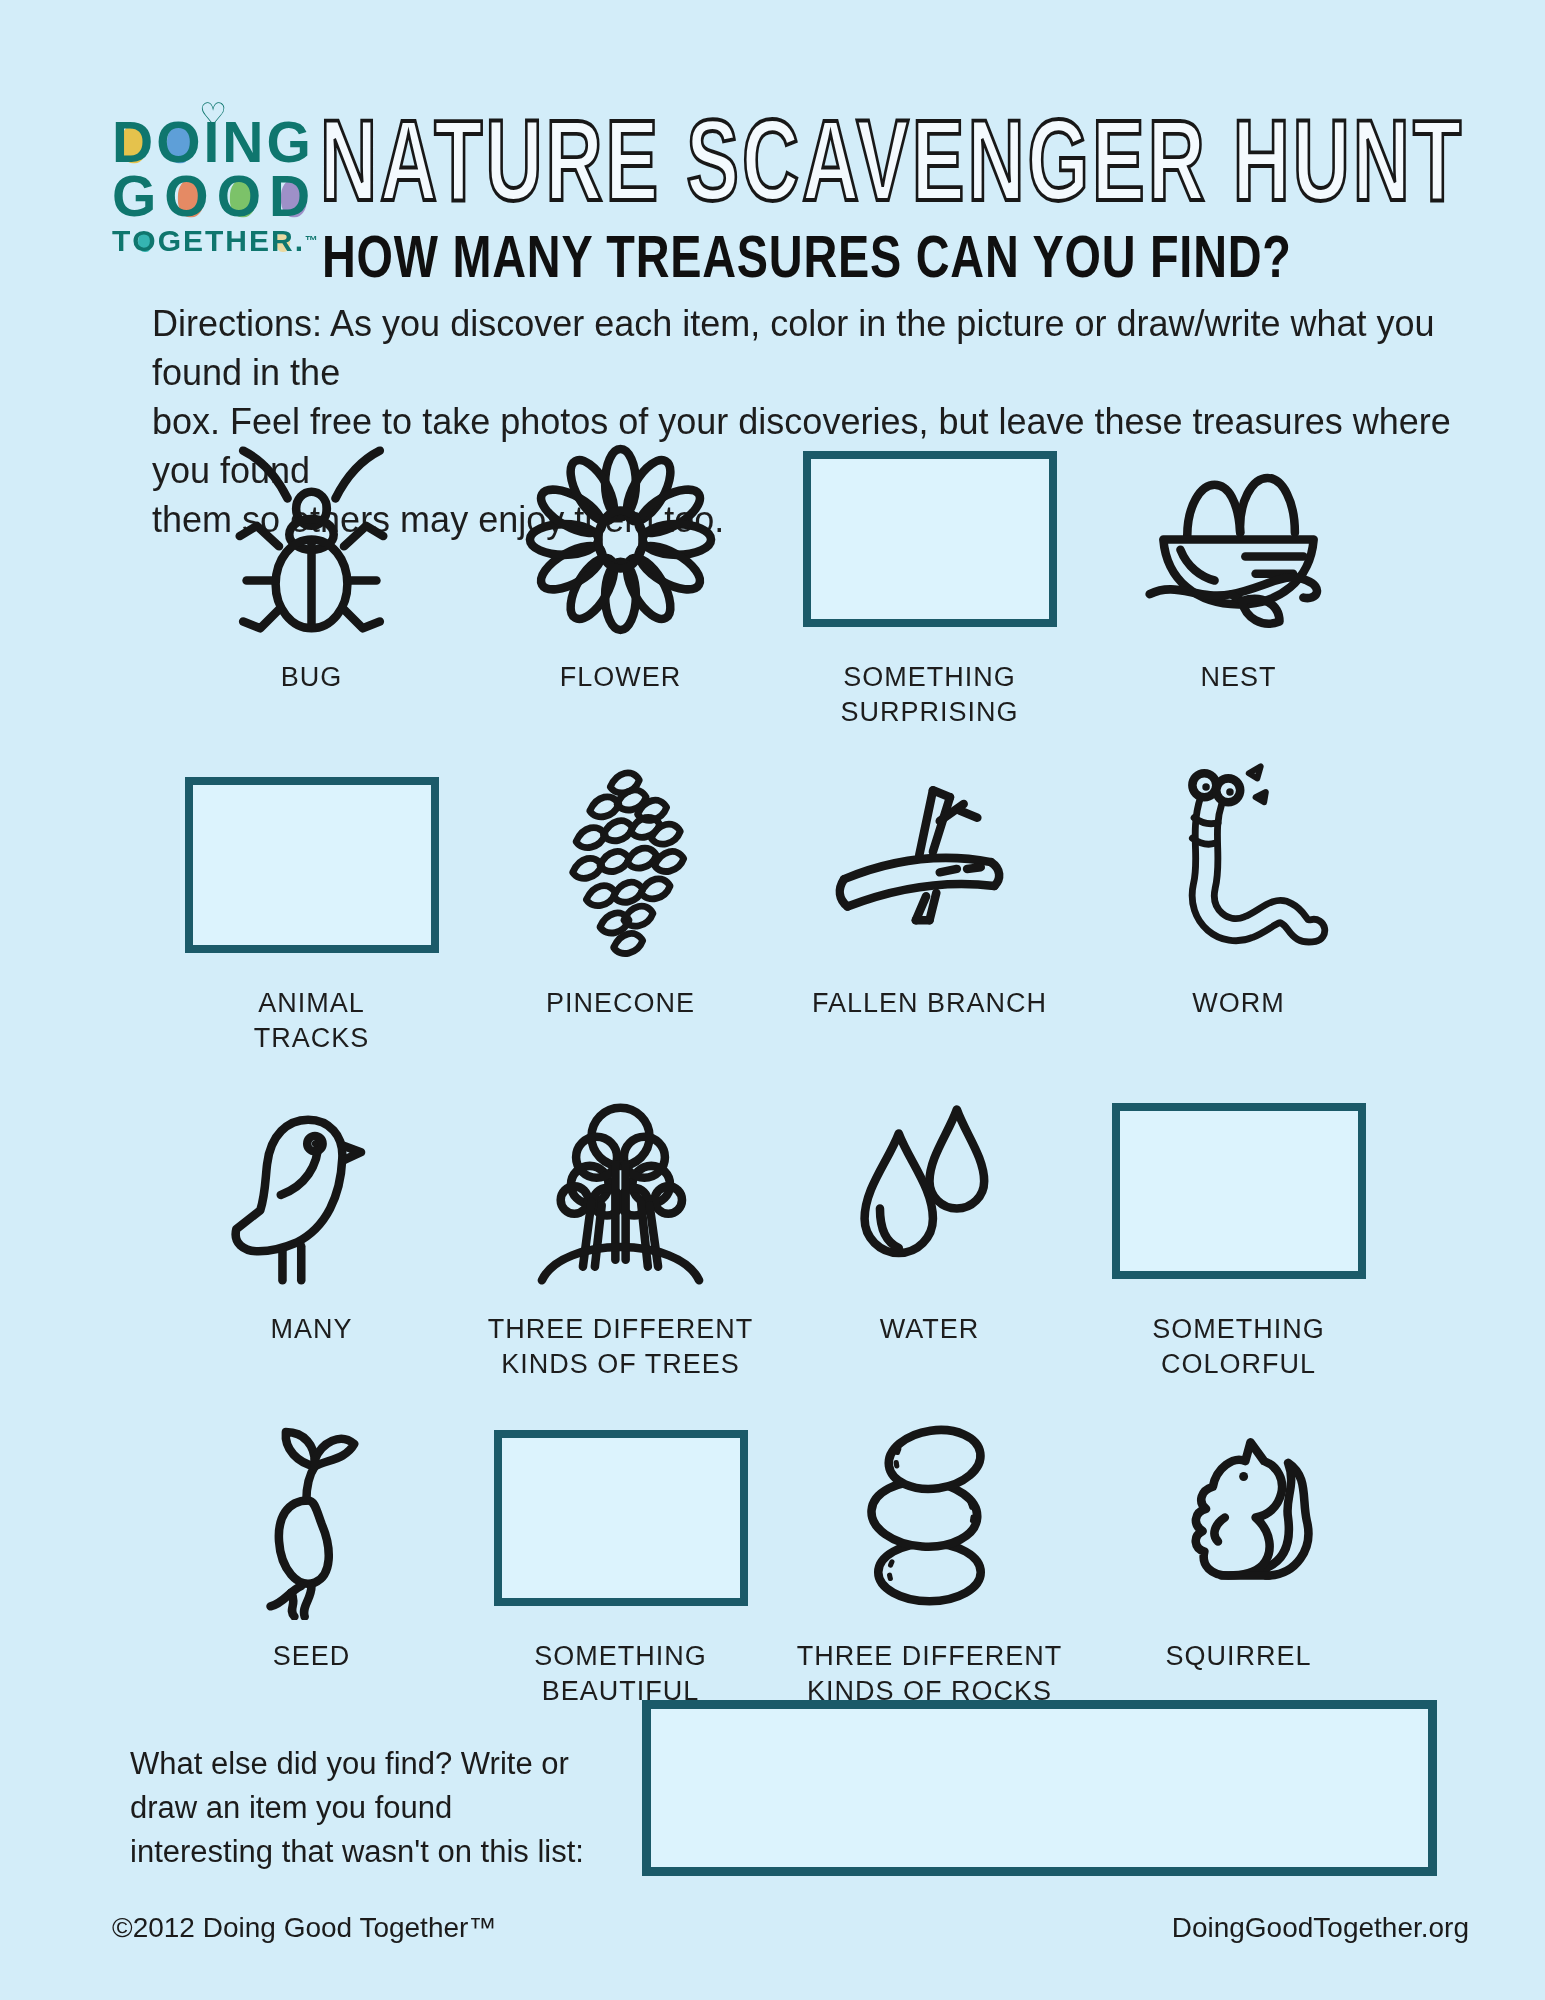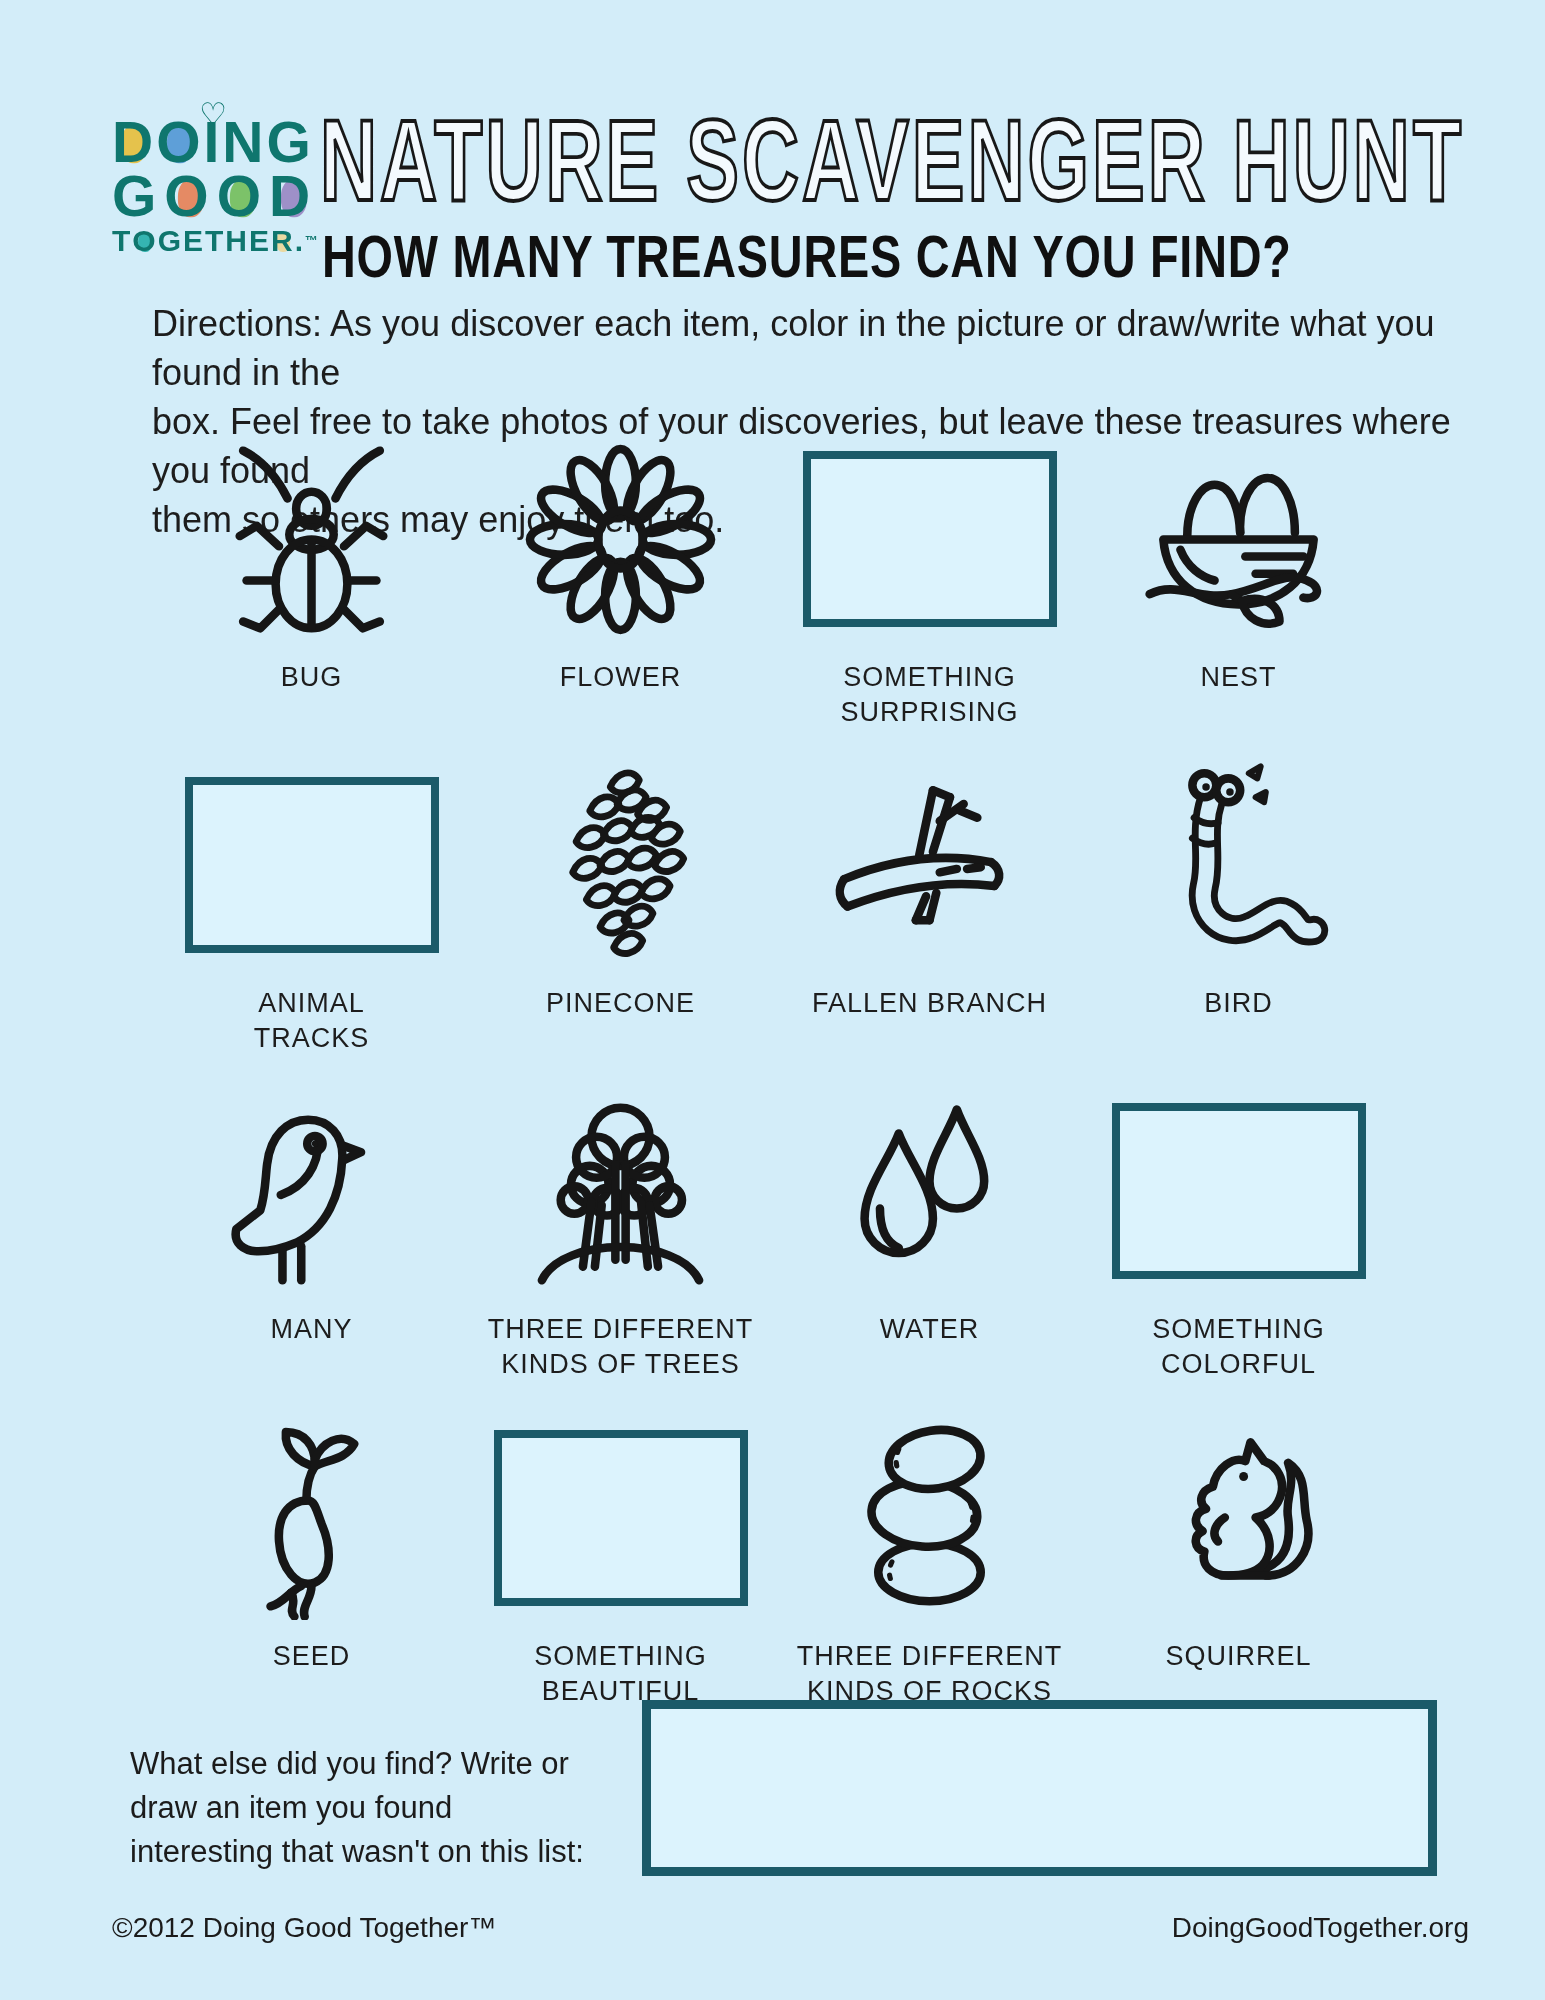--- a/index.html
+++ b/index.html
@@ -213,21 +213,21 @@
             <circle cx="54" cy="16" r="7" fill="#d3edf9"></circle>
             <circle cx="41" cy="14" r="2.2" fill="#161616" stroke="none"></circle>
             <circle cx="55" cy="17" r="2.2" fill="#161616" stroke="none"></circle>
             <path stroke-width="4" d="M34,32 q7,5 14,3"></path>
             <path stroke-width="4" d="M33,44 q7,5 13,3"></path>
             <path stroke-width="3.5" d="M66,6 l7,-4 l-2,7 z"></path>
             <path stroke-width="3.5" d="M70,20 l6,-3 l-1,6 z"></path>
           </g>
         </svg>
       </div>
-      <div class="label">BIRD</div>
+      <div class="label">WORM</div>
     </div>
     <div class="cell">
       <div class="icon-zone">
         <svg class="icon" viewBox="0 0 120 120">
           <g stroke="#161616" stroke-width="5" fill="none" stroke-linecap="round" stroke-linejoin="round">
             <path d="M16,82 L30,71 C33,62 33,52 34,44 C36,27 46,18 58,18 C70,18 79,27 78,41 C77,62 69,81 51,90 C44,93 36,95 29,95 C20,95 14,90 16,82 Z"></path>
             <path d="M42,62 C56,57 64,45 64,31"></path>
             <circle cx="62" cy="32" r="4.5"></circle>
             <circle cx="62" cy="32" r="1.8" fill="#161616" stroke="none"></circle>
             <path d="M78,33 L89,37 L78,42"></path>

